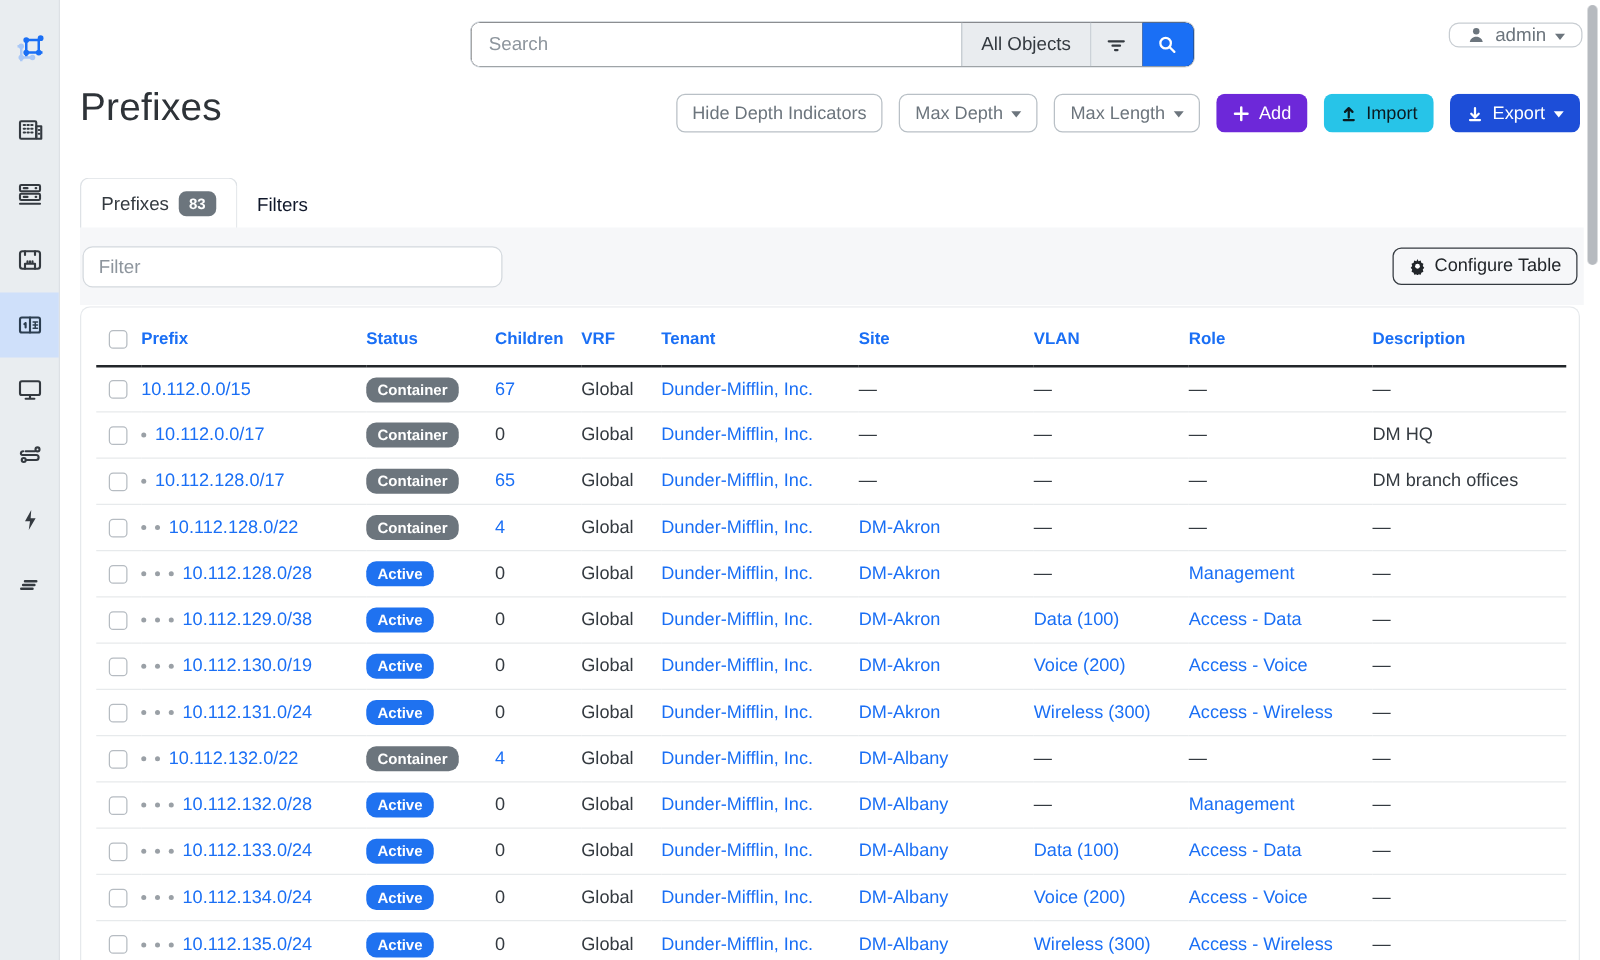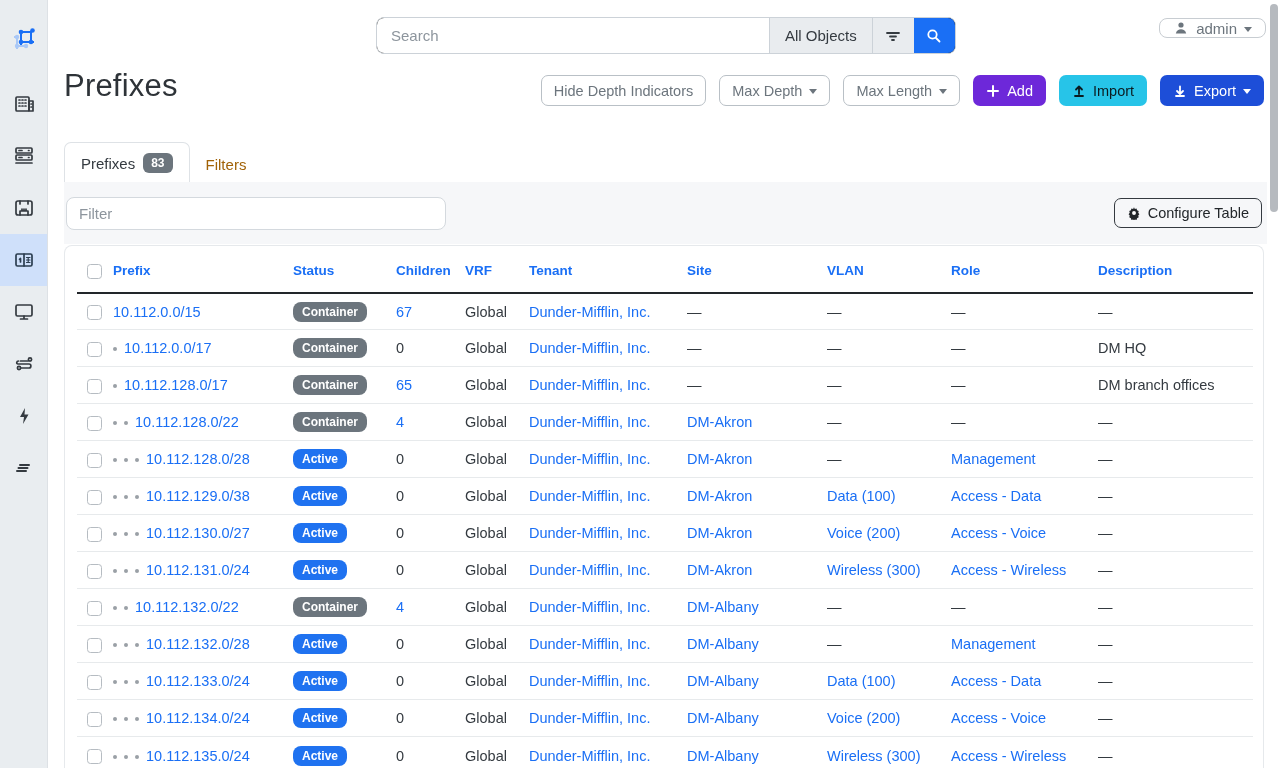--- a/index.html
+++ b/index.html
@@ -50,27 +50,27 @@
   .btn svg { width:14px; height:14px; }
 
   
   .tabs { position:absolute; left:64px; top:142px; display:flex; align-items:flex-end; }
   .tab { padding:10px 16px 12px; font-size:15px; display:flex; align-items:center; gap:8px;
     cursor:pointer; }
   .tab.active { background:#fff; border:1px solid #dee2e6; border-bottom:none;
     border-radius:7px 7px 0 0; color:#343a40; }
   .tab .count-badge { background:#6c757d; color:#fff; font-size:12px; font-weight:700;
     padding:3px 8px; border-radius:6px; }
-  .tab.link { color:#a16207; }
+  .tab.link { color:#0f172a; }
 
   
   .band { position:absolute; left:64px; top:182px; width:1203px; height:62px;
     background:#f6f7f9; display:flex; align-items:center; justify-content:space-between;
     padding:0 2px 0 2px; }
-  .filter-input { width:380px; height:33px; border:1px solid #d4d9de; border-radius:8px;
+  .filter-input { width:336px; height:33px; border:1px solid #d4d9de; border-radius:8px;
     padding:0 12px; font-size:15px; font-family:inherit; color:#343a40; outline:none; }
   .filter-input::placeholder { color:#8d959d; }
   .btn-config { height:30px; display:inline-flex; align-items:center; gap:7px; padding:0 12px;
     margin-right:3px; border:1px solid #343a40; border-radius:7px; background:transparent;
     color:#22262a; font-size:14.5px; cursor:pointer; }
 
   
   .card { position:absolute; left:64px; top:245px; width:1200px; height:523px;
     background:#fff; border:1px solid #e6e9ec; border-bottom:none; border-radius:8px 8px 0 0;
     overflow:hidden; }
@@ -358,21 +358,21 @@
           <td><span>0</span></td>
           <td><span>Global</span></td>
           <td><span class="link">Dunder-Mifflin, Inc.</span></td>
           <td><span class="link">DM-Akron</span></td>
           <td><span class="link">Data (100)</span></td>
           <td><span class="link">Access - Data</span></td>
           <td><span>—</span></td>
         </tr>
         <tr>
           <td><input type="checkbox" style=""></td>
-          <td><span><span class="dots"><span class="dot"></span><span class="dot"></span><span class="dot"></span></span><span class="link">10.112.130.0/27</span></span></td>
+          <td><span><span class="dots"><span class="dot"></span><span class="dot"></span><span class="dot"></span></span><span class="link">10.112.130.0/19</span></span></td>
           <td><span class="badge active">Active</span></td>
           <td><span>0</span></td>
           <td><span>Global</span></td>
           <td><span class="link">Dunder-Mifflin, Inc.</span></td>
           <td><span class="link">DM-Akron</span></td>
           <td><span class="link">Voice (200)</span></td>
           <td><span class="link">Access - Voice</span></td>
           <td><span>—</span></td>
         </tr>
         <tr>

